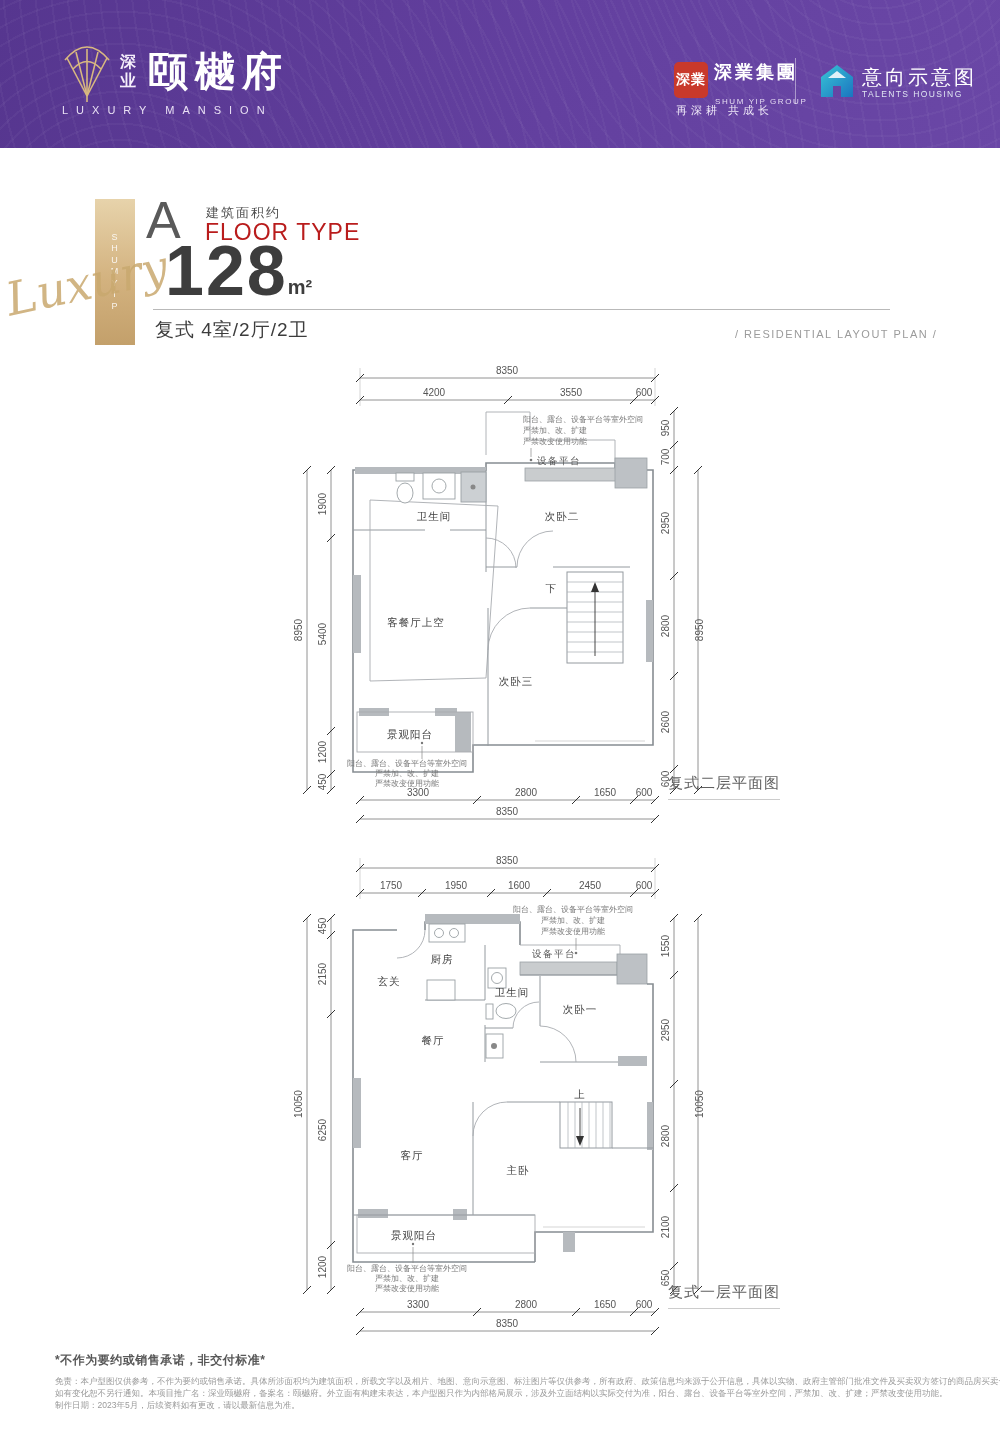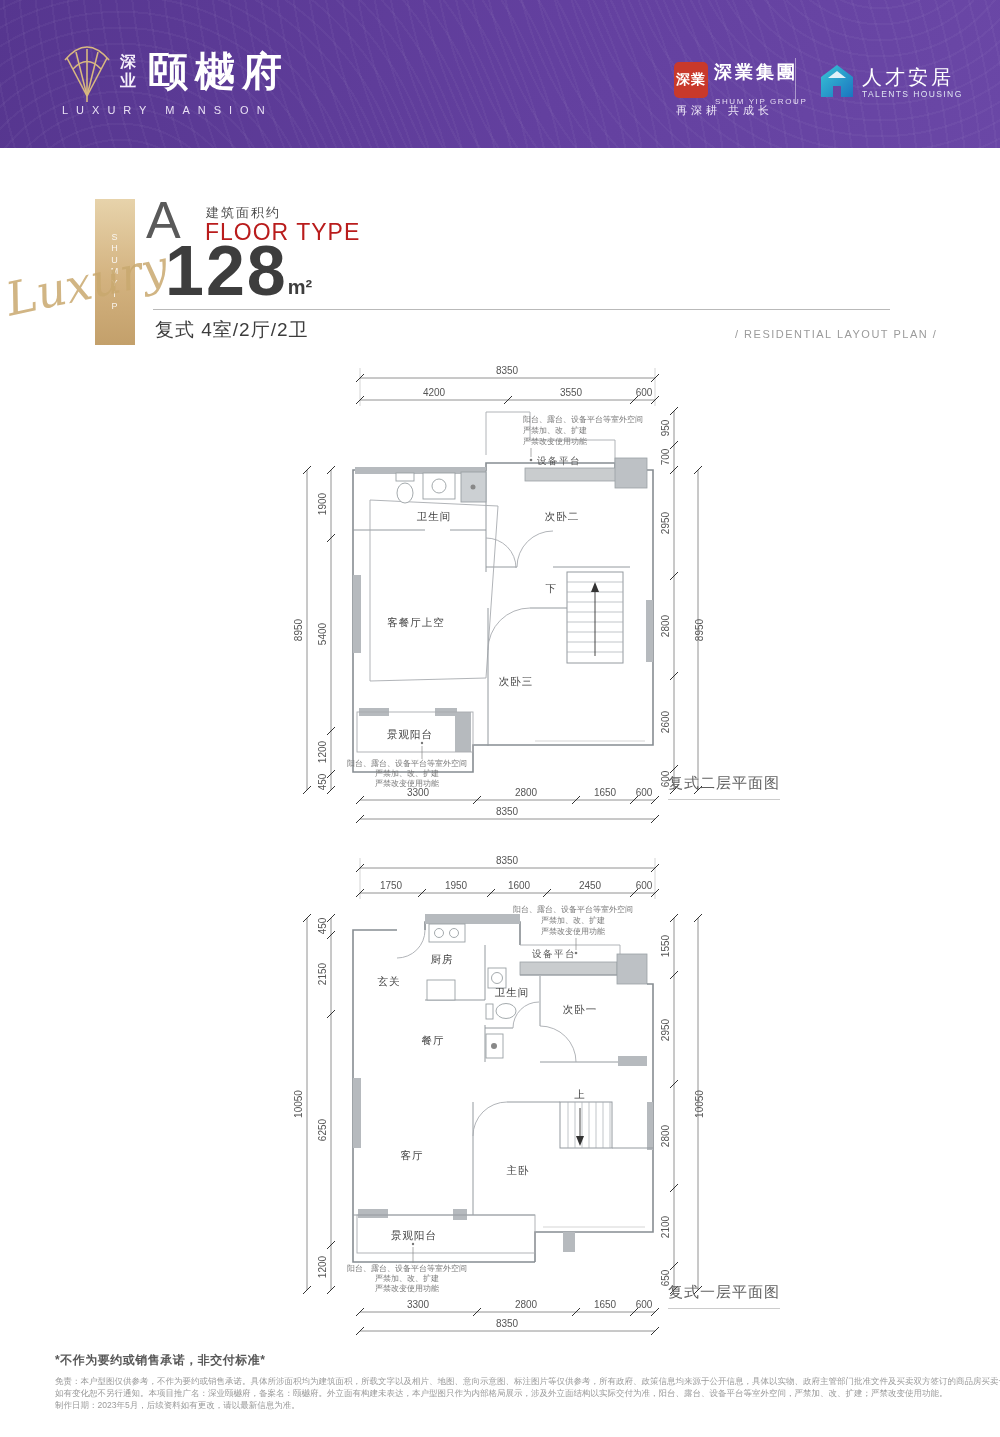--- a/index.html
+++ b/index.html
@@ -98,21 +98,21 @@
     <svg class="abs" style="left:818px;top:62px" width="38" height="38" viewBox="0 0 38 38">
       <defs>
         <linearGradient id="tg" x1="0" y1="0" x2="1" y2="1">
           <stop offset="0" stop-color="#38c6d6"></stop>
             <stop offset="1" stop-color="#1b74c0"></stop>
         </linearGradient>
       </defs>
       <path d="M19,3 L35,15 V35 H23 V24 H15 V35 H3 V15 Z" fill="url(#tg)"></path>
       <path d="M19,9 L28,16 H10 Z" fill="#ffffff" opacity="0.85"></path>
     </svg>
-    <div id="talents-cn" class="abs" style="left:862px;top:64px">人才安居</div>
+    <div id="talents-cn" class="abs" style="left:862px;top:64px">意向示意图</div>
     <div id="talents-en" class="abs" style="left:862px;top:89px">TALENTS HOUSING</div>
   </div>
 
   <div id="gold-bar" class="abs">
     <span>S</span>
       <span>H</span>
       <span>U</span>
       <span>M</span>
       <span>Y</span>
       <span>I</span>

